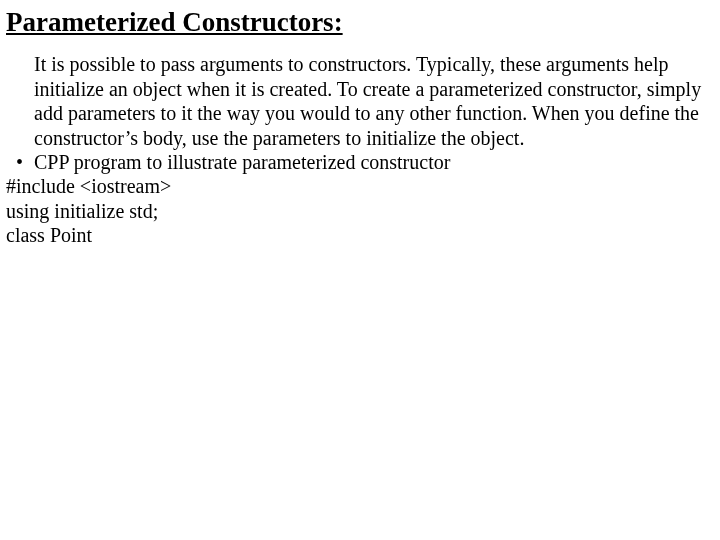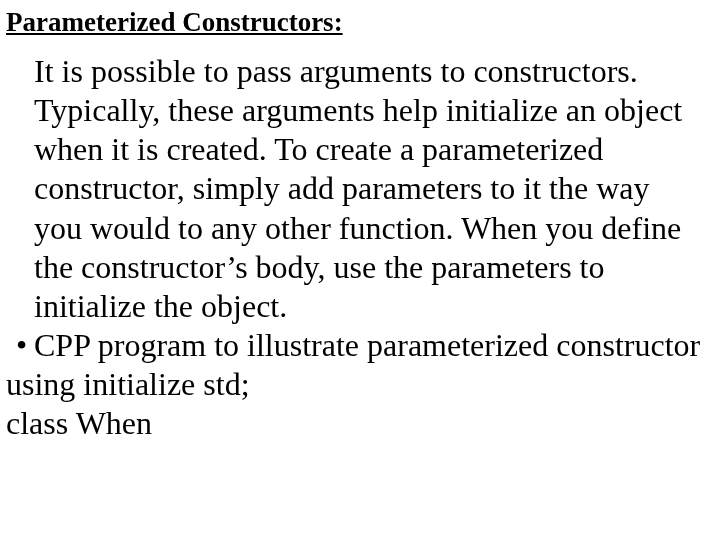--- a/index.html
+++ b/index.html
@@ -18,21 +18,21 @@
     padding: 6px 10px 10px 6px;
   }
   .title {
     font-size: 27px;
     font-weight: bold;
     text-decoration: underline;
     margin: 0 0 14px 0;
     line-height: 1.2;
   }
   .body {
-    font-size: 32px;
+    font-size: 20px;
     line-height: 1.22;
   }
   .para {
     margin: 0 6px 0 28px;
   }
   .bullet-row {
     display: flex;
     margin: 0 6px 0 10px;
   }
   .bullet-mark {
@@ -52,17 +52,18 @@
 
   <div class="body">
 
     <div class="para">It is possible to pass arguments to constructors. Typically, these arguments help initialize an object when it is created. To create a parameterized constructor, simply add parameters to it the way you would to any other function. When you define the constructor’s body, use the parameters to initialize the object.</div>
 
     <div class="bullet-row">
       <span class="bullet-mark">•</span>
       <span>CPP program to illustrate parameterized constructor</span>
     </div>
 
+    <div class="code-line">#include &lt;iostream&gt;</div>
     <div class="code-line">using initialize std;</div>
-    <div class="code-line">class When</div>
+    <div class="code-line">class Point</div>
 
   </div>
 </div>
 
 </body></html>

